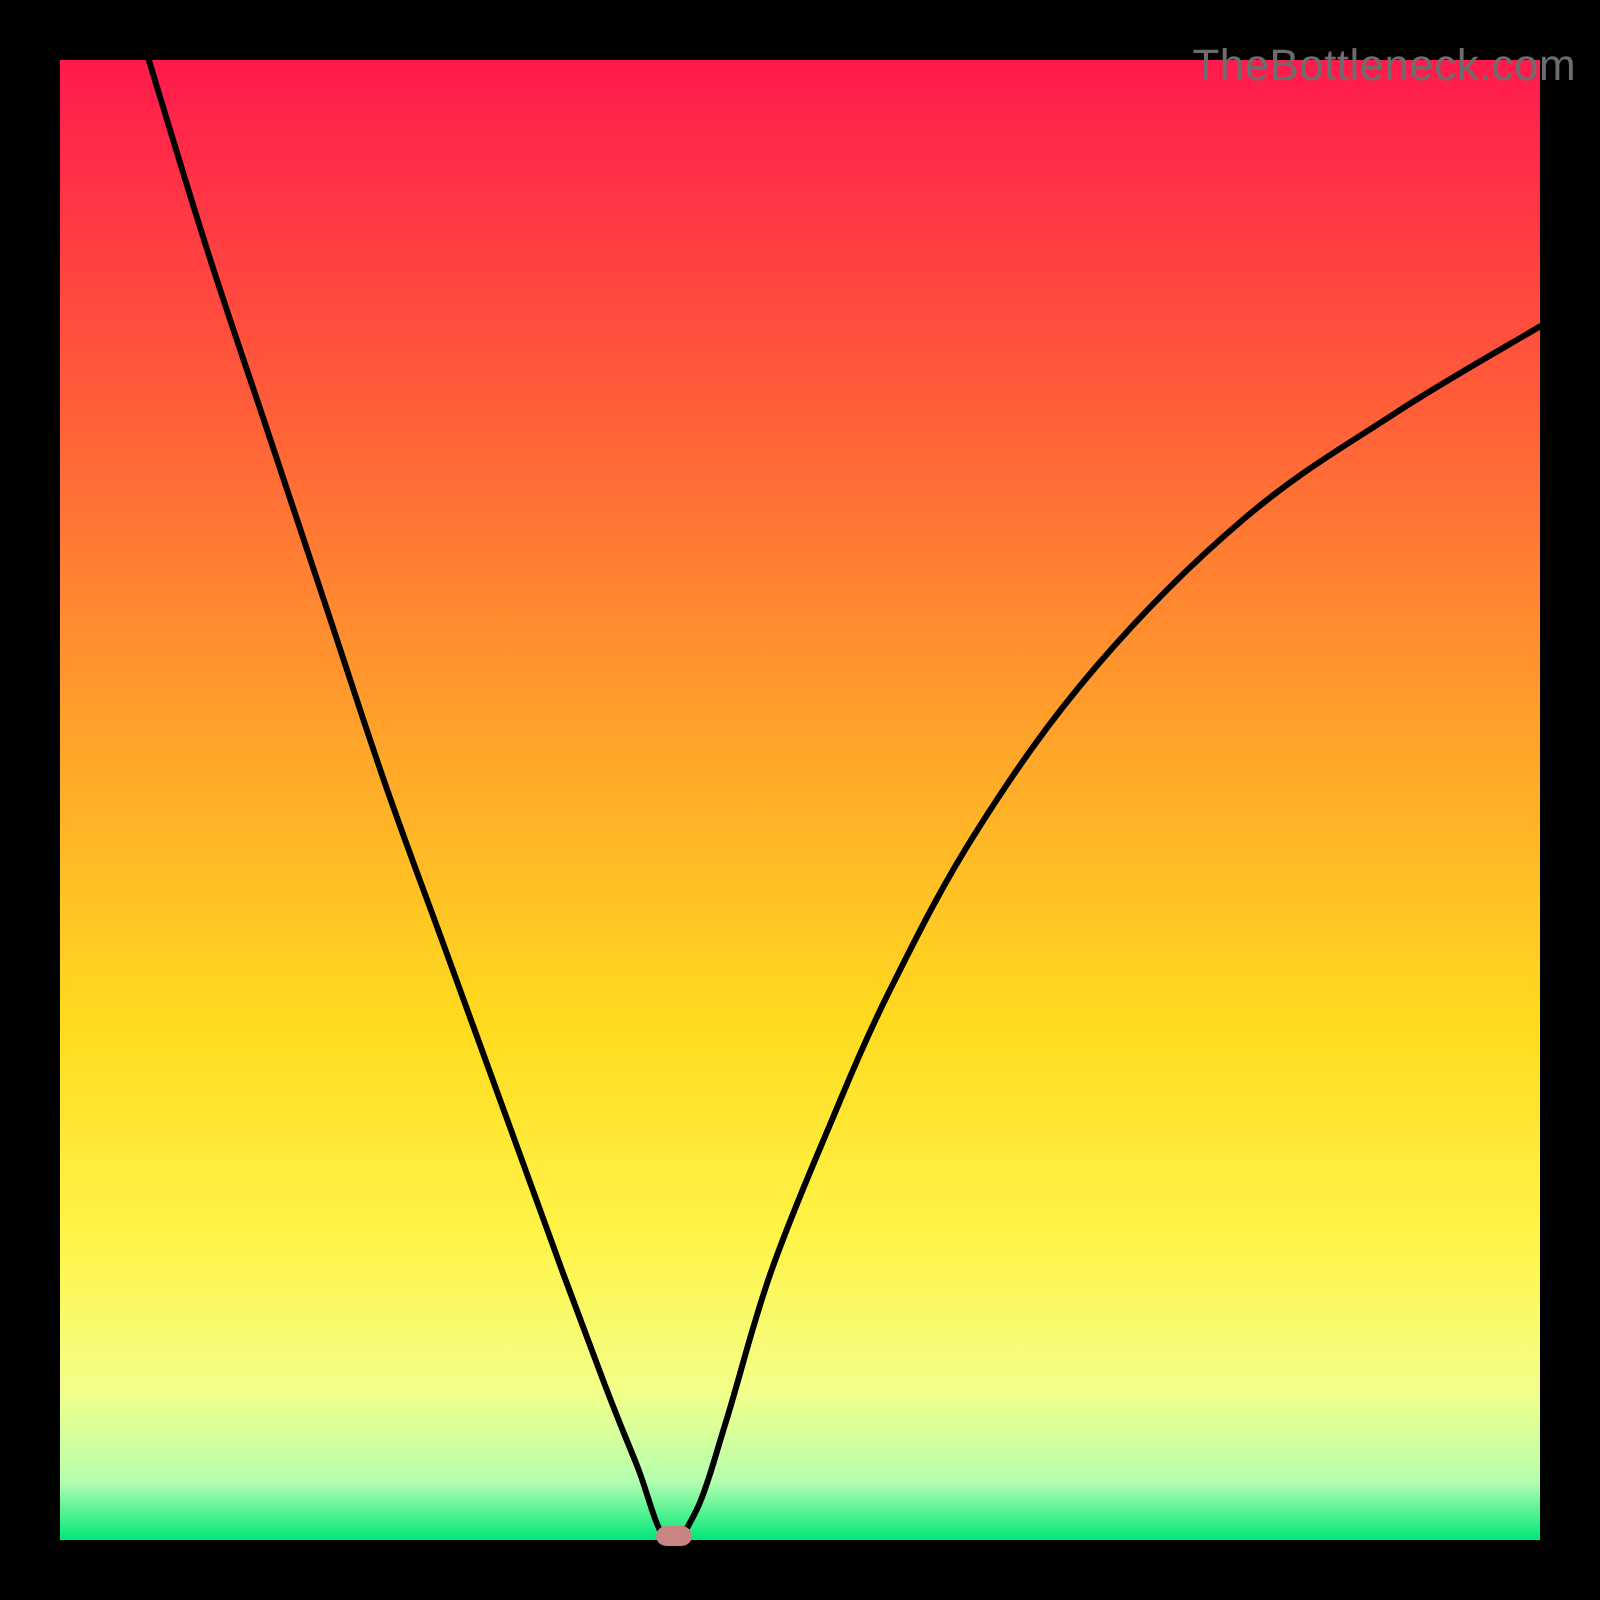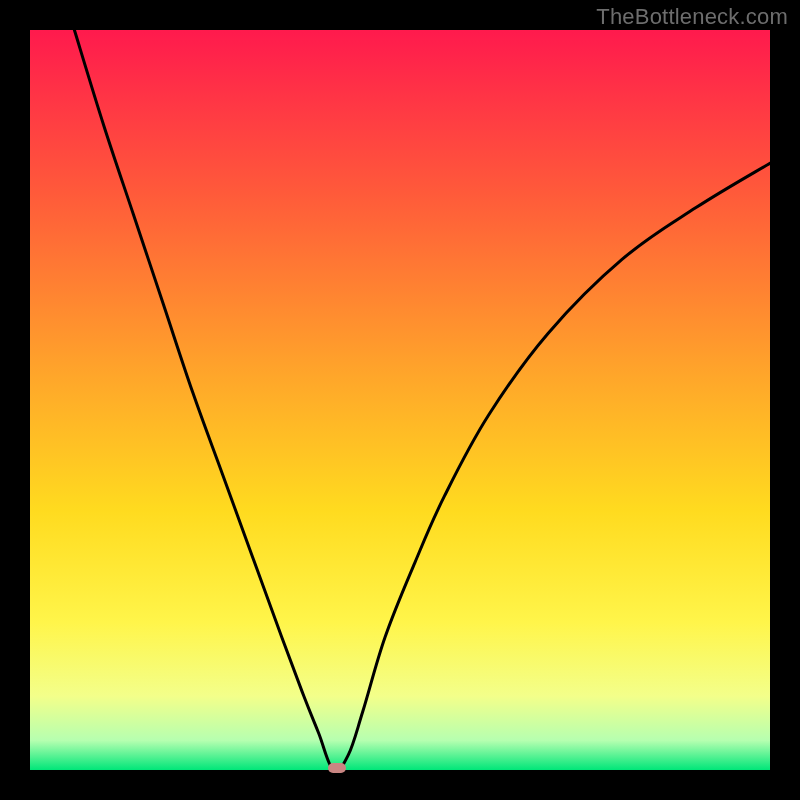--- a/index.html
+++ b/index.html
@@ -13,21 +13,21 @@
   .plot-area {
     position: absolute;
     left: 30px;
     top: 30px;
     width: 740px;
     height: 740px;
     
   }
   .watermark {
     position: absolute;
-    top: 4px;
+    top: 20px;
     right: 12px;
     color: #6d6d6d;
     font-family: Arial, Helvetica, sans-serif;
     font-size: 22px;
     font-weight: 400;
     letter-spacing: 0.2px;
   }
   svg.curve {
     position: absolute;
     left: 30px;

